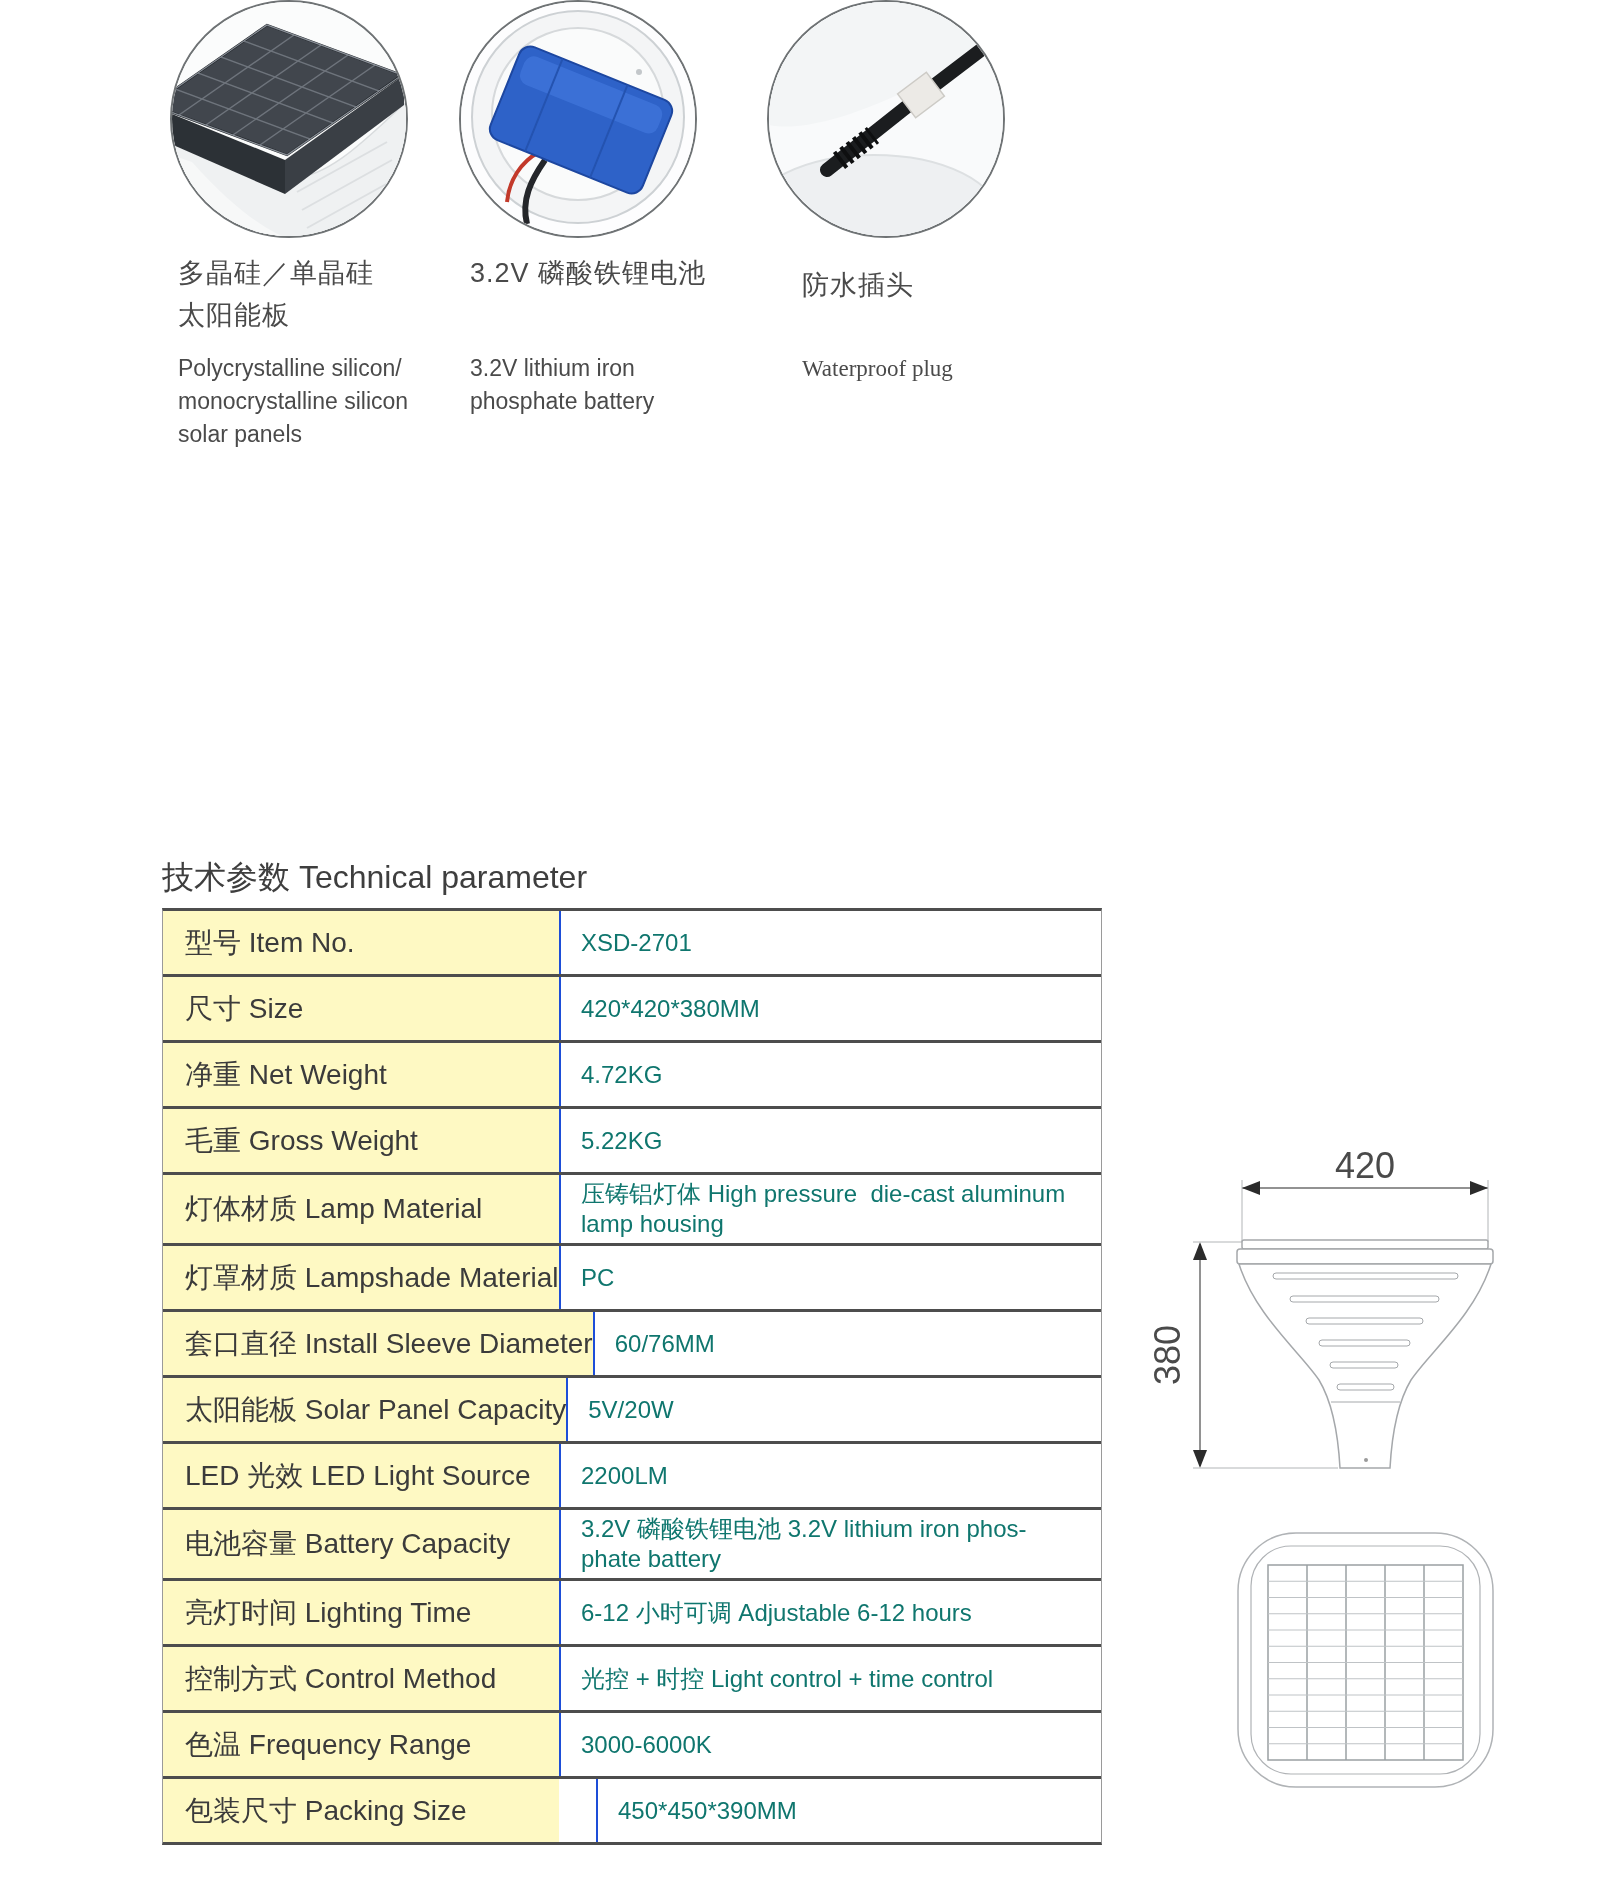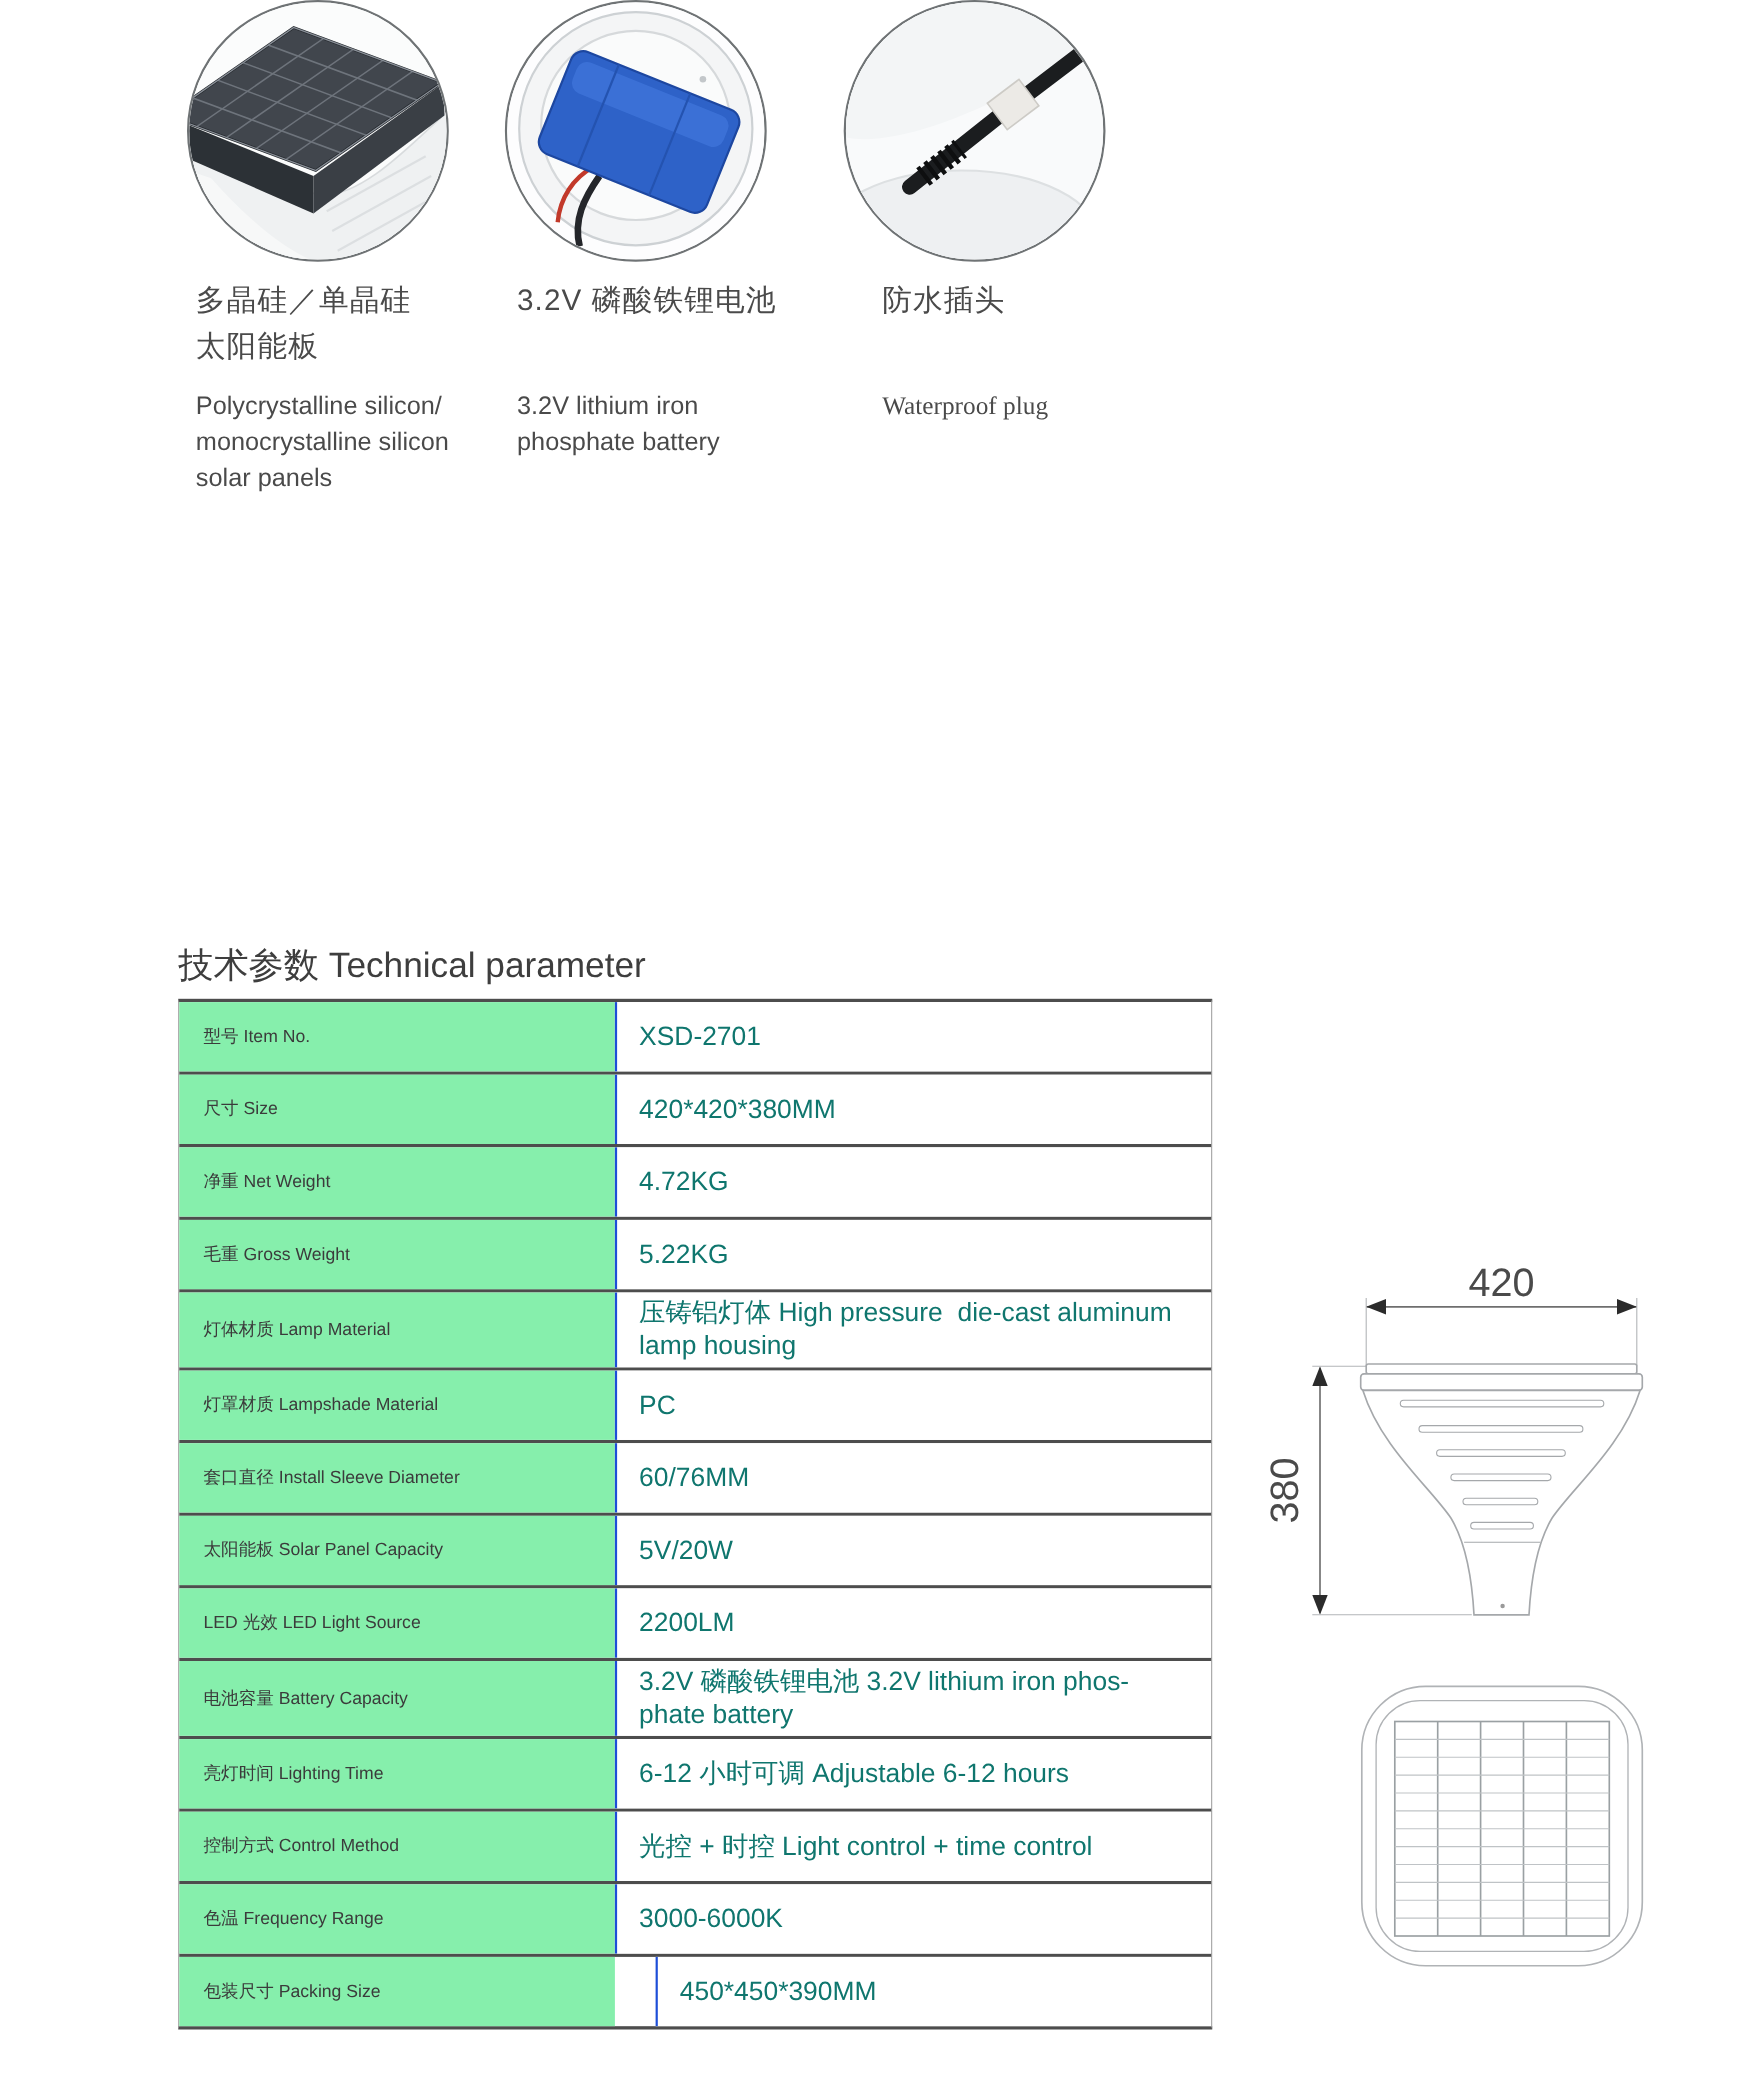--- a/index.html
+++ b/index.html
@@ -29,22 +29,22 @@
   
   .spec-table{
     position:absolute;left:162px;top:908px;width:940px;
     border-top:3px solid #4d4d4d;border-bottom:3px solid #4d4d4d;
     border-left:1px solid #9a9a9a;border-right:1px solid #9a9a9a;
     box-sizing:border-box;
   }
   .spec-row{display:flex;border-bottom:3px solid #4d4d4d;min-height:63px;}
   .spec-row:last-child{border-bottom:none;gap:37px;}
   .spec-label{
-    flex:0 0 374px;background:#86efac;display:flex;align-items:center;
-    padding-left:22px;font-size:16px;color:#3b3b3b;white-space:nowrap;
+    flex:0 0 374px;background:#fef9c3;display:flex;align-items:center;
+    padding-left:22px;font-size:28px;color:#3b3b3b;white-space:nowrap;
   }
   .spec-value{
     flex:1;background:#fff;border-left:2px solid #1d4ed8;display:flex;align-items:center;
     padding:4px 10px 4px 20px;font-size:24px;line-height:30px;color:#0f766e;
     white-space:pre-wrap;
   }
   svg text{font-family:"Liberation Sans","DejaVu Sans",sans-serif;}
 </style>
 </head>
 <body>
@@ -122,21 +122,21 @@
 
       <path d="M225,38 L150,95 L58,168" stroke="#1b1d1f" stroke-width="14" fill="none" stroke-linecap="round"></path>
 
       <path d="M70,159 L104,133" stroke="#0e0f10" stroke-width="20" stroke-dasharray="4,4" fill="none"></path>
 
       <g transform="translate(152,93) rotate(-37)">
         <rect x="-18" y="-15" width="36" height="30" fill="#eceae6" stroke="#cdcbc6" stroke-width="1.5"></rect>
       </g>
     </svg>
   </div>
-  <div class="zh-caption" style="left:802px;">防水插头</div>
+  <div class="zh-caption" style="left:802px;margin-top:12px;">防水插头</div>
   <div class="en-caption" style="left:802px;font-family:Liberation Serif, serif;">Waterproof plug</div>
 </div>
 
 <div class="section-title">技术参数 Technical parameter</div>
 
 <div class="spec-table">
 
     <div class="spec-row">
       <div class="spec-label">型号 Item No.</div>
       <div class="spec-value">XSD-2701</div>

